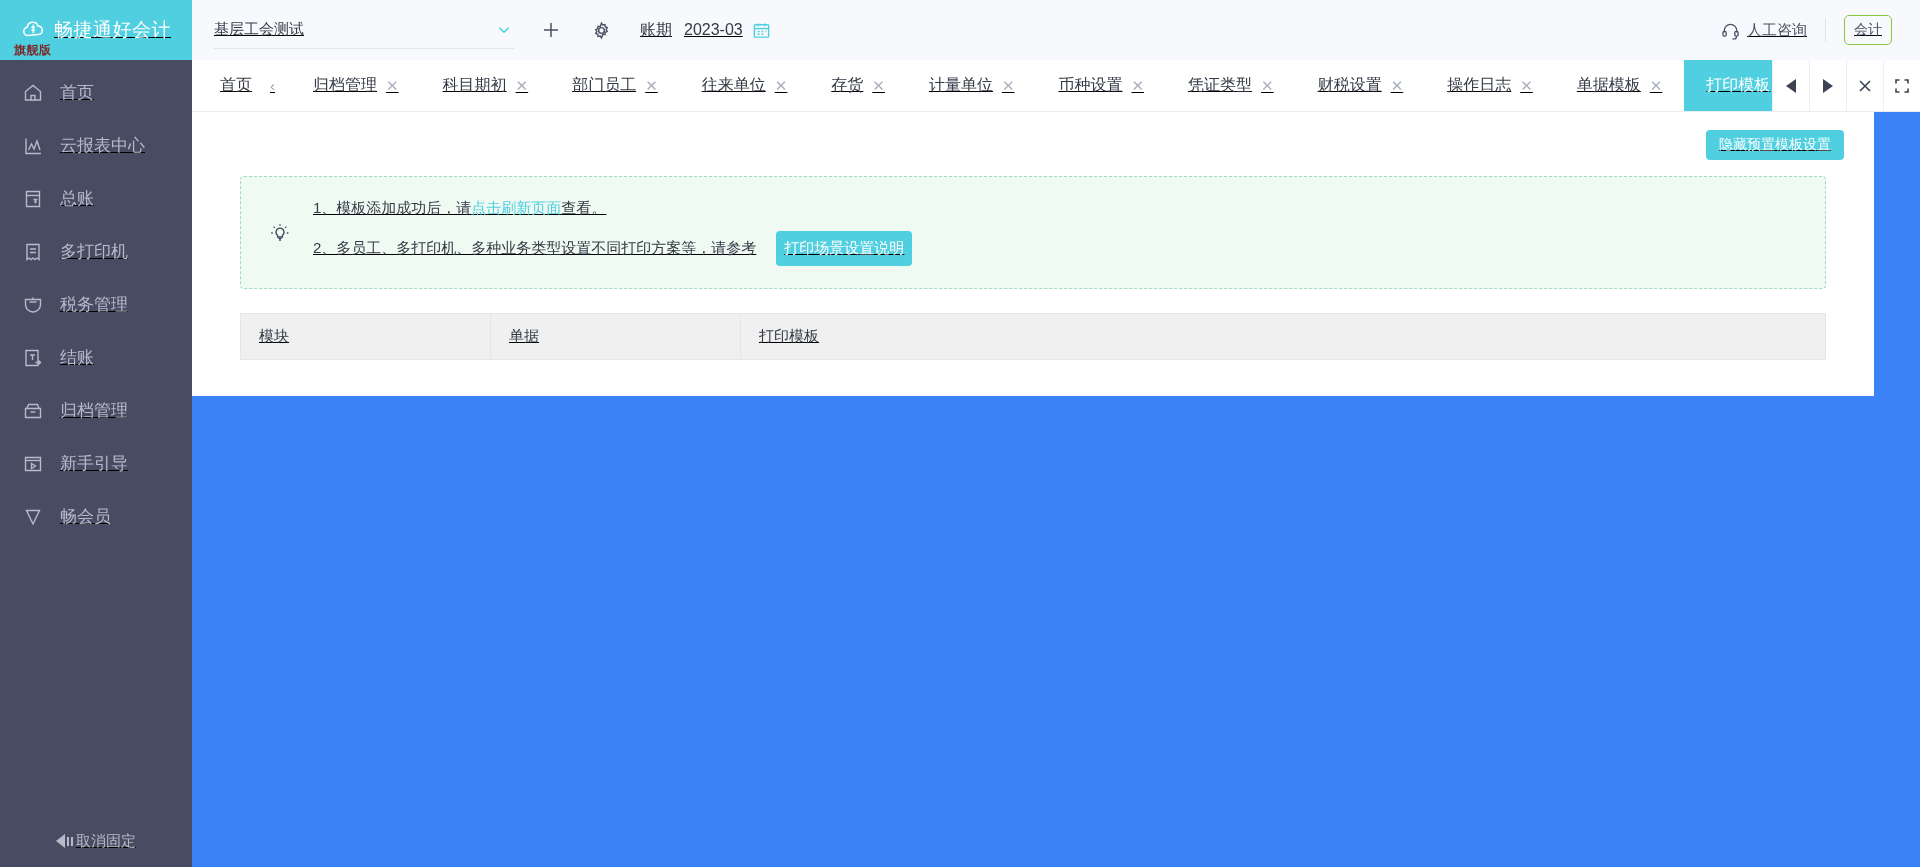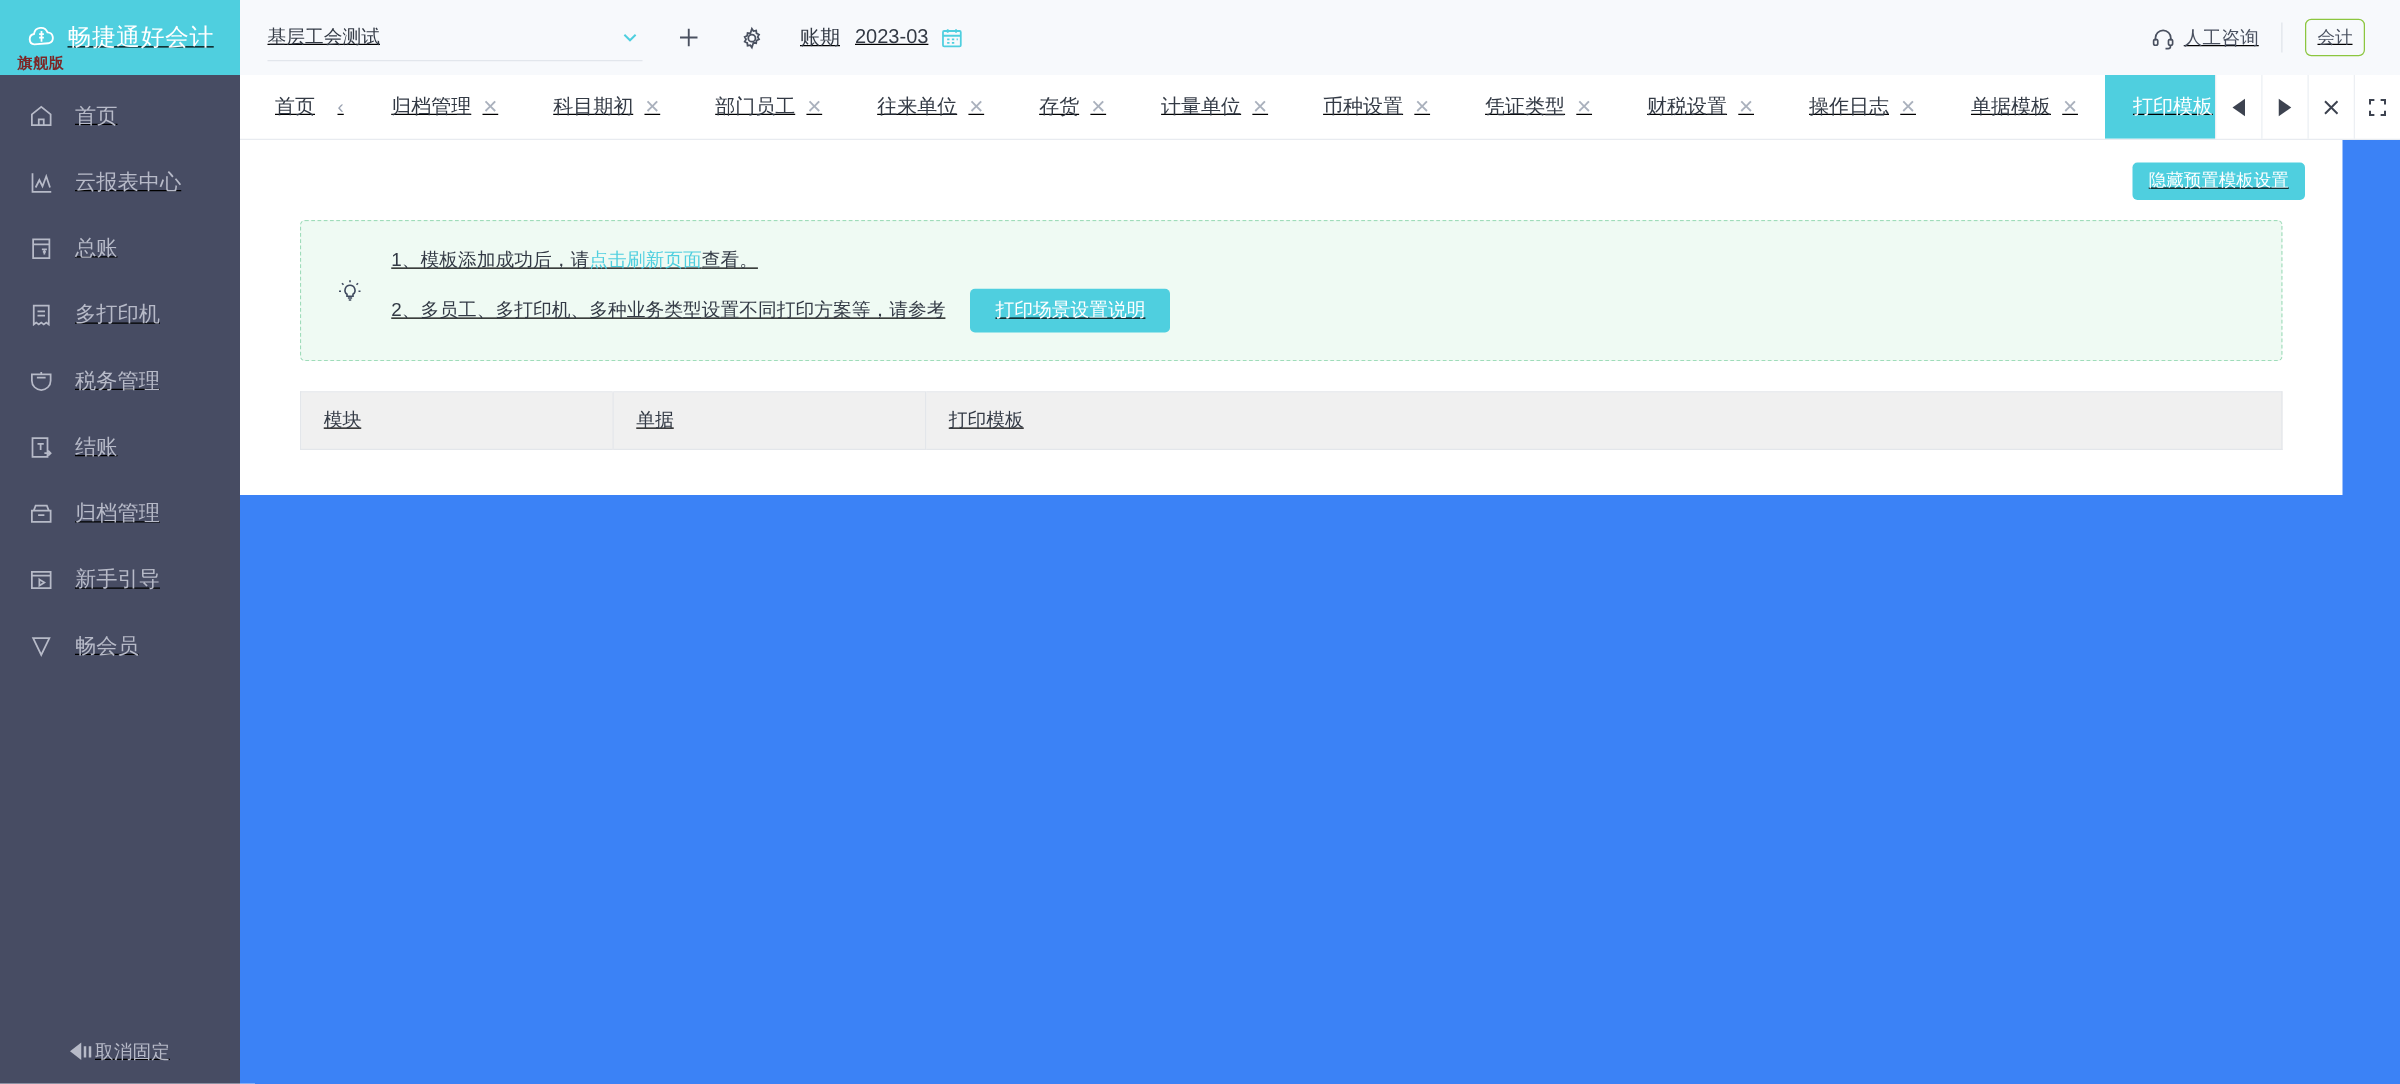--- a/index.html
+++ b/index.html
@@ -168,21 +168,21 @@
   .bulb svg { display: block; stroke: #3f4a5e; fill: none; stroke-width: 1.3; }
   .notice-lines { display: flex; flex-direction: column; gap: 13px; }
   .notice-line {
     font-size: 15px; color: #333a45;
     display: flex; align-items: center; flex-wrap: wrap;
   }
   .notice-link { color: #4fcfdf; cursor: pointer; }
   .notice-btn {
     margin-left: 20px; background: #4fcfdf; color: #ffffff;
     border: none; border-radius: 4px; font-size: 15px;
-    padding: 8px 20px; cursor: pointer; font-family: inherit;
+    padding: 8px 8px; cursor: pointer; font-family: inherit;
     white-space: nowrap;
   }
   .tbl {
     margin: 24px 48px 0 48px;
     border: 1px solid #e3e6ea; border-collapse: collapse;
     width: calc(100% - 96px); table-layout: fixed;
   }
   .tbl th {
     background: #f0f0f0; border-right: 1px solid #e3e6ea;
     text-align: left; font-size: 15px; font-weight: normal;

